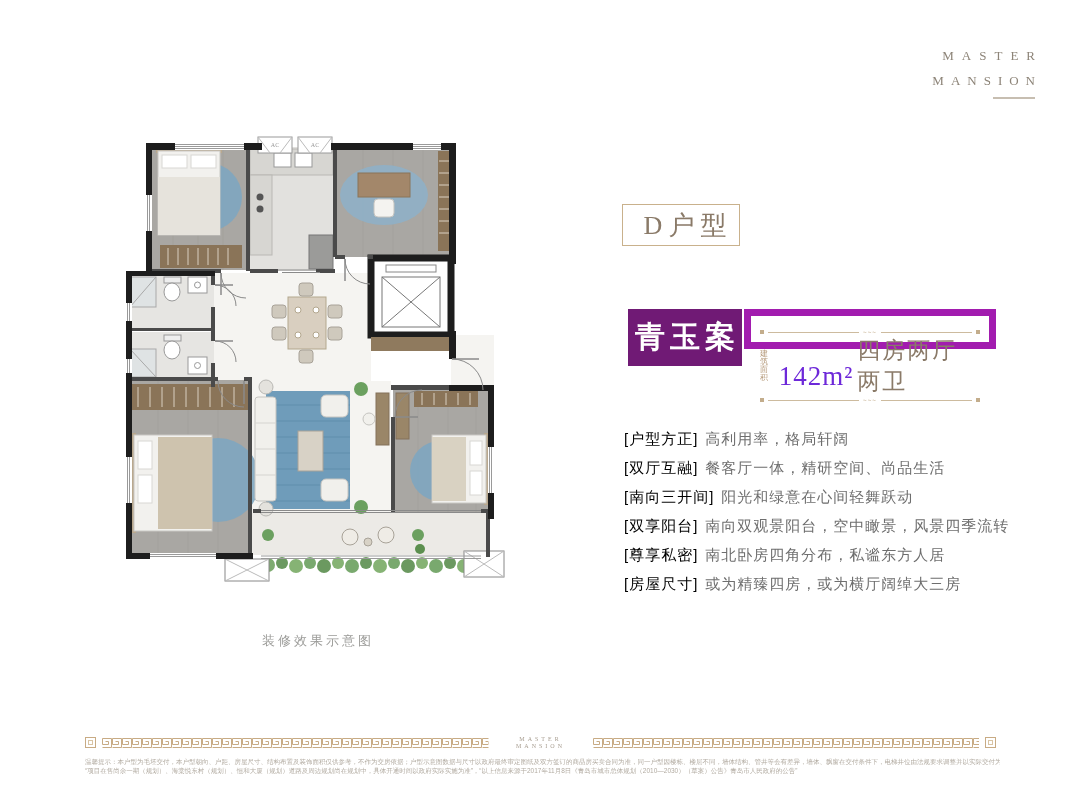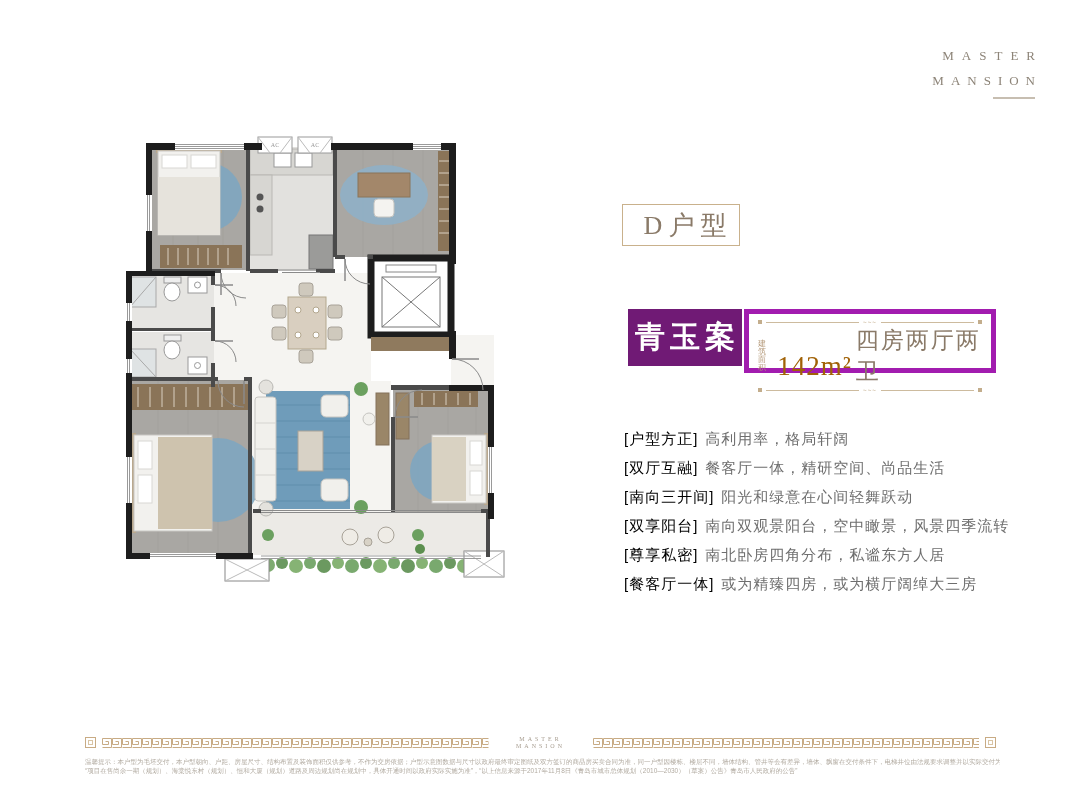--- a/index.html
+++ b/index.html
@@ -14,32 +14,32 @@
 
   
   .unit-box{position:absolute;left:622px;top:204px;width:118px;height:42px;border:1px solid #c9b18c;
             display:flex;align-items:center;justify-content:center;font-size:26px;color:#8a7a68;
             letter-spacing:6px;padding-left:14px;box-sizing:border-box;}
 
   
   .badge{position:absolute;left:628px;top:309px;width:114px;height:57px;background:#701a75;color:#fff;
          display:flex;align-items:center;justify-content:center;font-size:30px;font-weight:bold;
          letter-spacing:5px;padding-left:5px;box-sizing:border-box;}
-  .area-box{position:absolute;left:744px;top:309px;width:252px;height:64px;border:5px solid #a21caf;
+  .area-box{position:absolute;left:744px;top:309px;width:252px;height:40px;border:7px solid #a21caf;
             box-sizing:border-box;display:flex;flex-direction:column;justify-content:space-between;
-            padding:5px 9px;}
+            padding:13px 9px;}
   .deco-line{display:flex;align-items:center;gap:4px;height:6px;}
   .deco-line .sq{width:4px;height:4px;background:#c3ad8c;flex:0 0 auto;}
   .deco-line .ln{flex:1;height:1px;background:#cdbb9e;}
   .deco-line .orn{flex:0 0 auto;color:#c3ad8c;font-size:6px;letter-spacing:1px;
                   font-family:"DejaVu Sans Mono",monospace;line-height:6px;}
   .area-mid{display:flex;align-items:center;}
   .area-label{font-size:8px;line-height:8px;color:#b49878;letter-spacing:1px;margin-right:4px;
               font-family:"Liberation Sans","DejaVu Sans",sans-serif;}
-  .area-val{font-size:27px;color:#a16207;letter-spacing:1px;margin-top:20px;}
+  .area-val{font-size:27px;color:#6d28d9;letter-spacing:1px;margin-top:20px;}
   .area-rooms{font-size:23px;color:#8a7a68;letter-spacing:2px;margin-left:4px;}
 
   
   .features{position:absolute;left:624px;top:424px;width:400px;
             font-family:"Liberation Sans","DejaVu Sans",sans-serif;}
   .feature{height:29px;line-height:29px;font-size:15px;white-space:nowrap;}
   .feature .tag{color:#000000;letter-spacing:1px;margin-right:7px;}
   .feature .desc{color:#6e6e6e;letter-spacing:1px;}
 
   
@@ -395,20 +395,21 @@
         <line x1="97" y1="206" x2="115" y2="206" stroke-width="1.5"></line>
       <path d="M100,246 A26,26 0 0 0 126,272"></path>
         <line x1="126" y1="246" x2="126" y2="269" stroke-width="1.5"></line>
       <path d="M277,282 A27,27 0 0 1 304,255"></path>
         <line x1="277" y1="282" x2="300" y2="282" stroke-width="1.5"></line>
       <path d="M334,224 A31,31 0 0 1 365,255"></path>
         <line x1="334" y1="224" x2="361" y2="224" stroke-width="1.5"></line>
     </g>
   </svg>
 
+  <div class="plan-caption">装修效果示意图</div>
 
   <div class="unit-box">
     <span>D户型</span>
   </div>
 
   <div class="badge">
     <span>青玉案</span>
   </div>
   <div class="area-box">
     <div class="deco-line">
@@ -433,21 +434,21 @@
         <span class="sq"></span>
     </div>
   </div>
 
   <div class="features">
     <div class="feature"><span class="tag">[户型方正]</span><span class="desc">高利用率，格局轩阔</span></div>
     <div class="feature"><span class="tag">[双厅互融]</span><span class="desc">餐客厅一体，精研空间、尚品生活</span></div>
     <div class="feature"><span class="tag">[南向三开间]</span><span class="desc">阳光和绿意在心间轻舞跃动</span></div>
     <div class="feature"><span class="tag">[双享阳台]</span><span class="desc">南向双观景阳台，空中瞰景，风景四季流转</span></div>
     <div class="feature"><span class="tag">[尊享私密]</span><span class="desc">南北卧房四角分布，私谧东方人居</span></div>
-    <div class="feature"><span class="tag">[餐客厅一体]</span><span class="desc">或为精臻四房，或为横厅阔绰大三房</span></div>
+    <div class="feature"><span class="tag">[房屋尺寸]</span><span class="desc">或为精臻四房，或为横厅阔绰大三房</span></div>
   </div>
 
   <div class="border-strip">
     <span class="stamp"></span>
     <svg class="strip-svg" preserveAspectRatio="none">
       <defs>
         <pattern id="mk" width="10" height="10" patternUnits="userSpaceOnUse">
           <path d="M0.5,9.5 H9.5 V0.5 H0.5 V6.5 H6.5 V3.5 H3.5" fill="none" stroke="#c8ab84" stroke-width="1"></path>
         </pattern>
       </defs>

